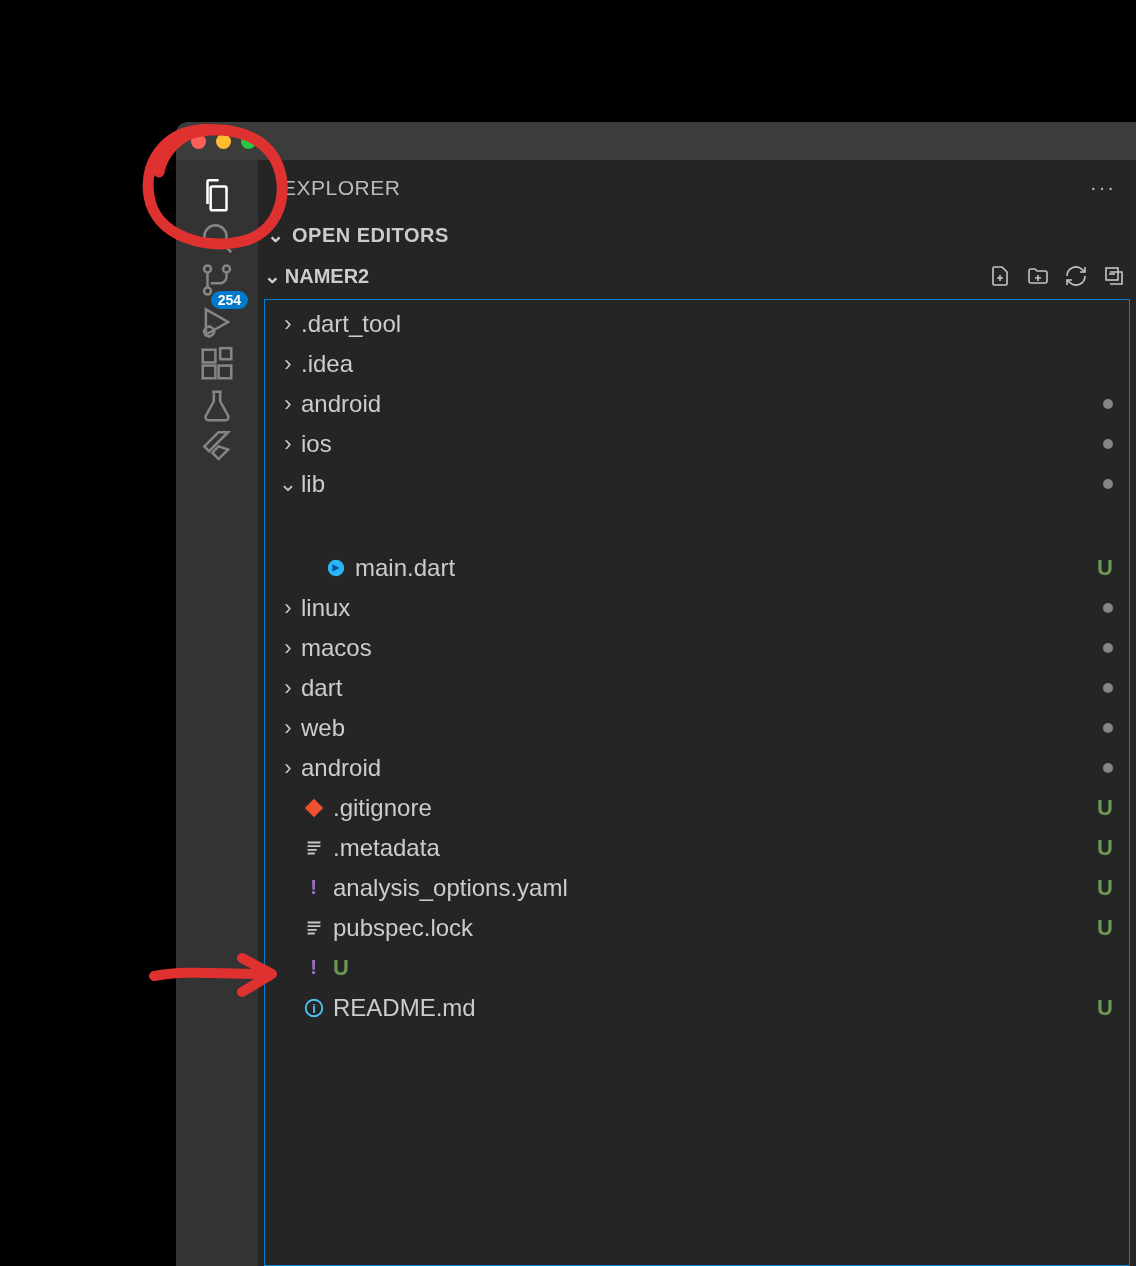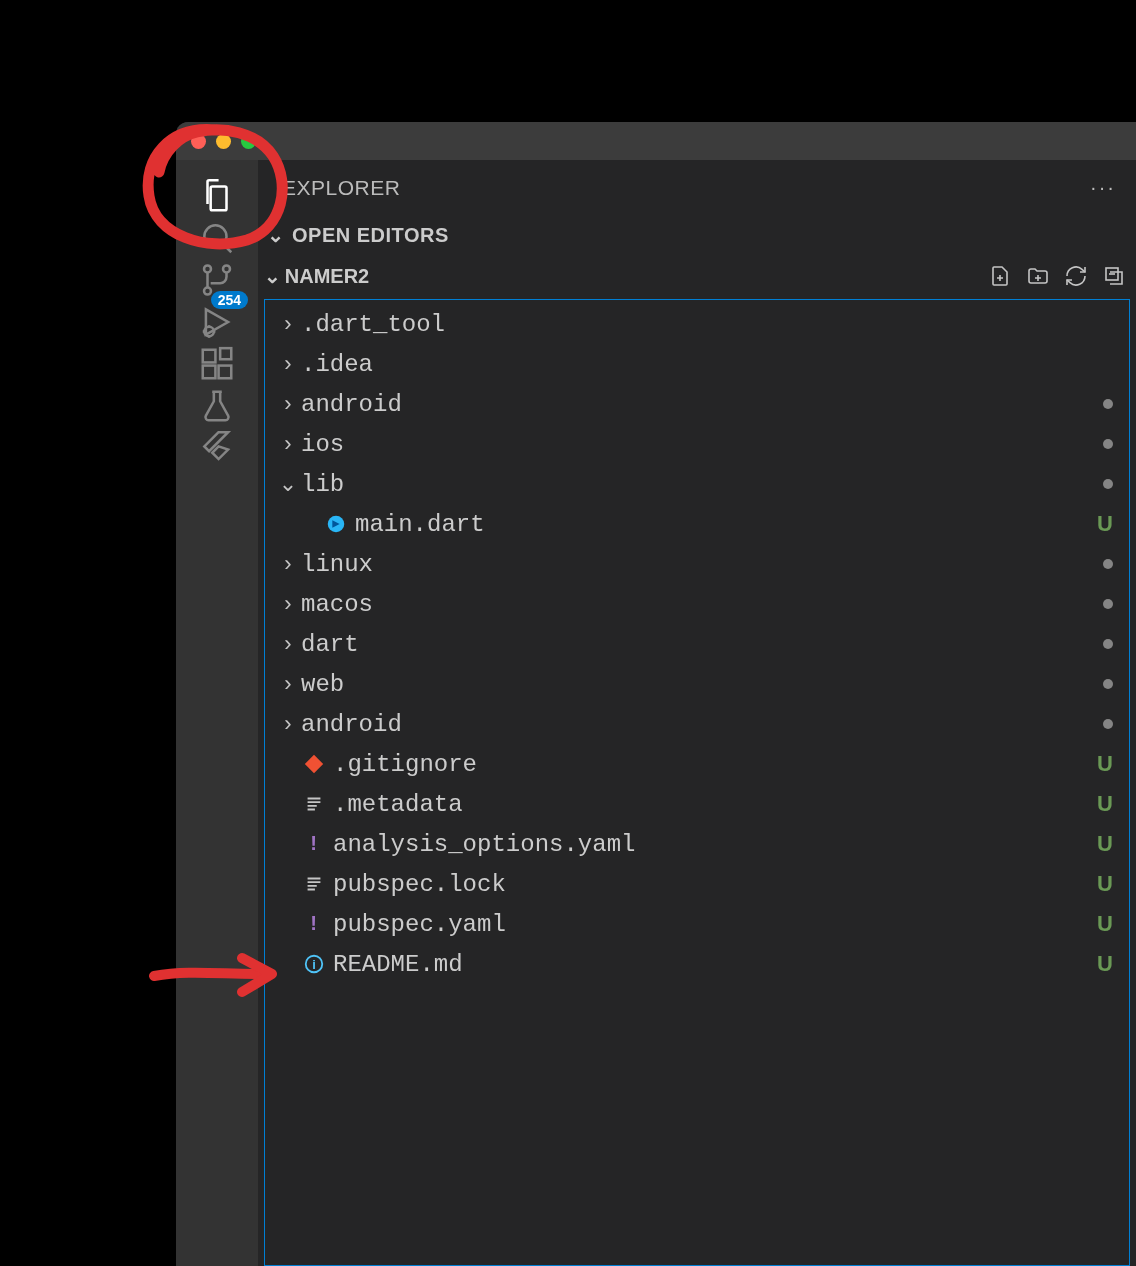--- a/index.html
+++ b/index.html
@@ -128,26 +128,26 @@
   }
   .tree-item .arrow {
     width: 26px; text-align:center; color:#c5c5c5; font-size:22px;
     flex-shrink:0;
   }
   .tree-item .ficon {
     width: 26px; height:26px; display:flex; align-items:center; justify-content:center;
     margin-right: 6px;
     flex-shrink:0;
   }
-  .tree-item .label { flex:1; white-space:nowrap; overflow:hidden; text-overflow:ellipsis;font-family:Liberation Mono, monospace;}
+  .tree-item .label { flex:1; white-space:nowrap; overflow:hidden; text-overflow:ellipsis;}
   .tree-item .status { color:#858585; font-size:20px; font-weight:600; }
   .tree-item .status.u { color:#6a9955; font-size:22px; }
   .dot { width:10px; height:10px; border-radius:50%; background:#858585; }
   .depth0 { padding-left: 10px; }
-  .depth1 { padding-left: 32px; }
+  .depth1 { padding-left: 32px; margin-top: 44px; }
 
   
   .anno-circle {
     position:absolute;
     left: 135px; top: 118px;
     width: 160px; height: 140px;
     pointer-events:none;
     z-index: 50;
   }
   .anno-arrow {
@@ -358,21 +358,20 @@
             <span class="label">pubspec.lock</span>
             <span class="status u">U</span>
           </div>
           <div class="tree-item depth0">
             <span class="arrow"></span>
             <span class="ficon">
               <svg viewBox="0 0 24 24" width="22" height="22">
                 <text x="8" y="19" font-size="22" font-weight="900" fill="#a074c4">!</text>
               </svg>
             </span>
-            <span class="label">pubspec.yaml</span>
             <span class="status u">U</span>
           </div>
           <div class="tree-item depth0">
             <span class="arrow"></span>
             <span class="ficon">
               <svg viewBox="0 0 24 24" width="22" height="22">
                 <circle cx="12" cy="12" r="9" fill="none" stroke="#4fc3f7" stroke-width="2"></circle>
                 <text x="10" y="17" font-size="14" fill="#4fc3f7" font-weight="700">i</text>
               </svg>
             </span>

